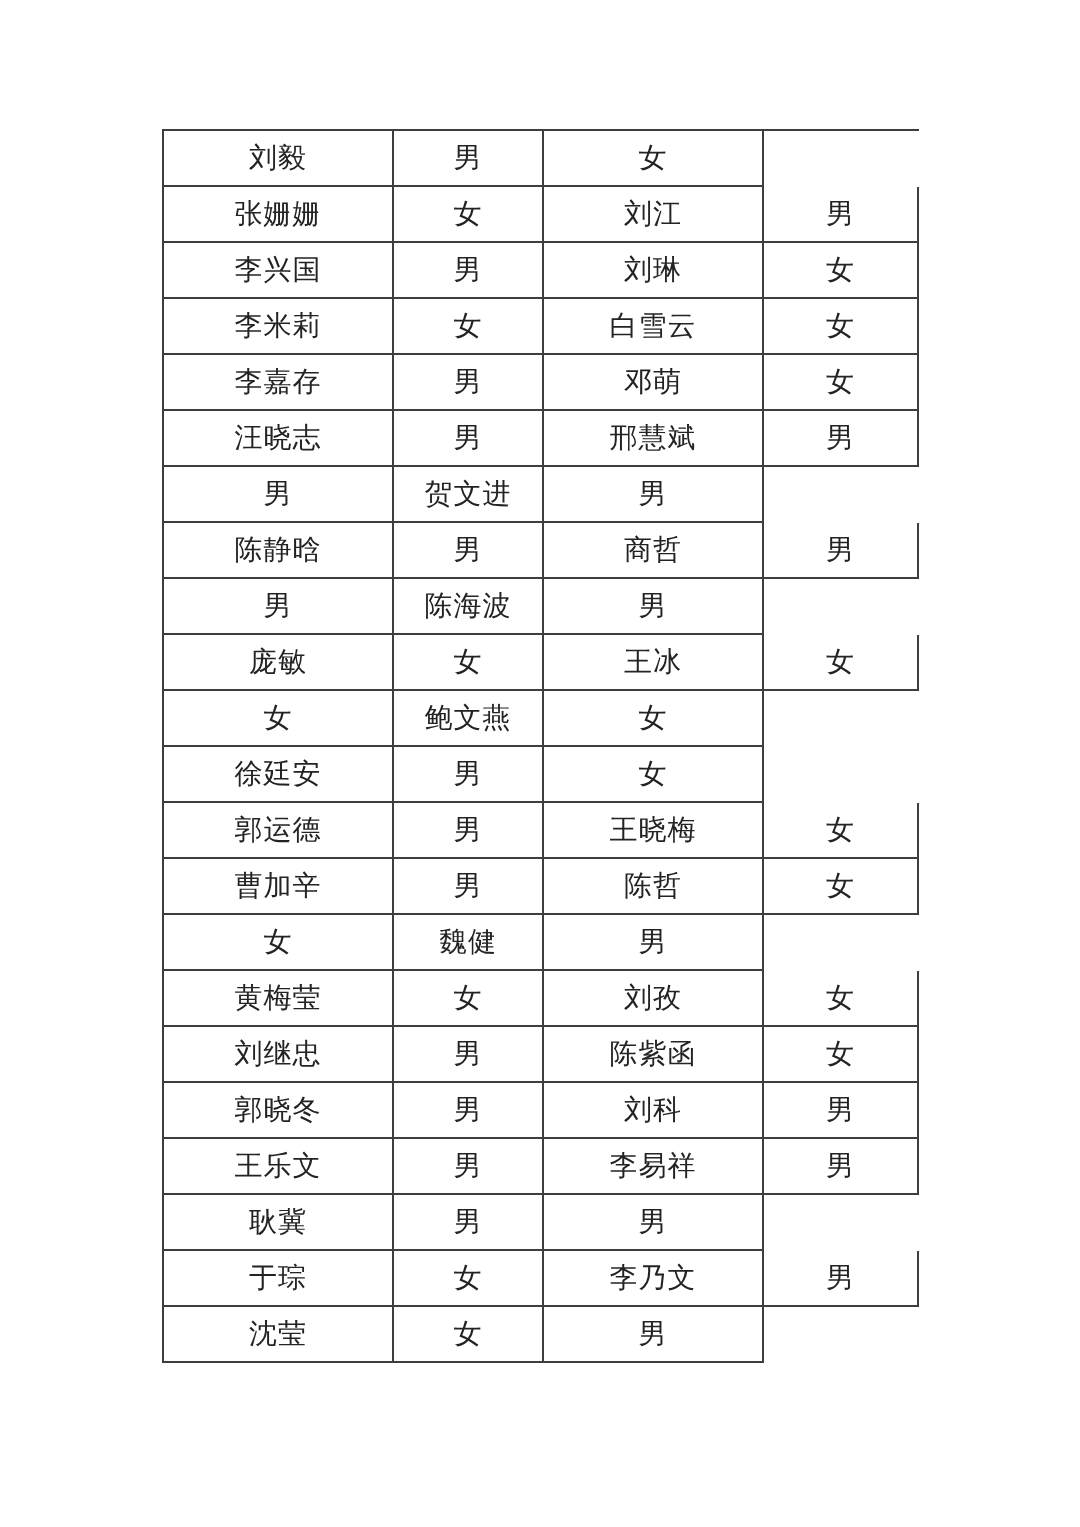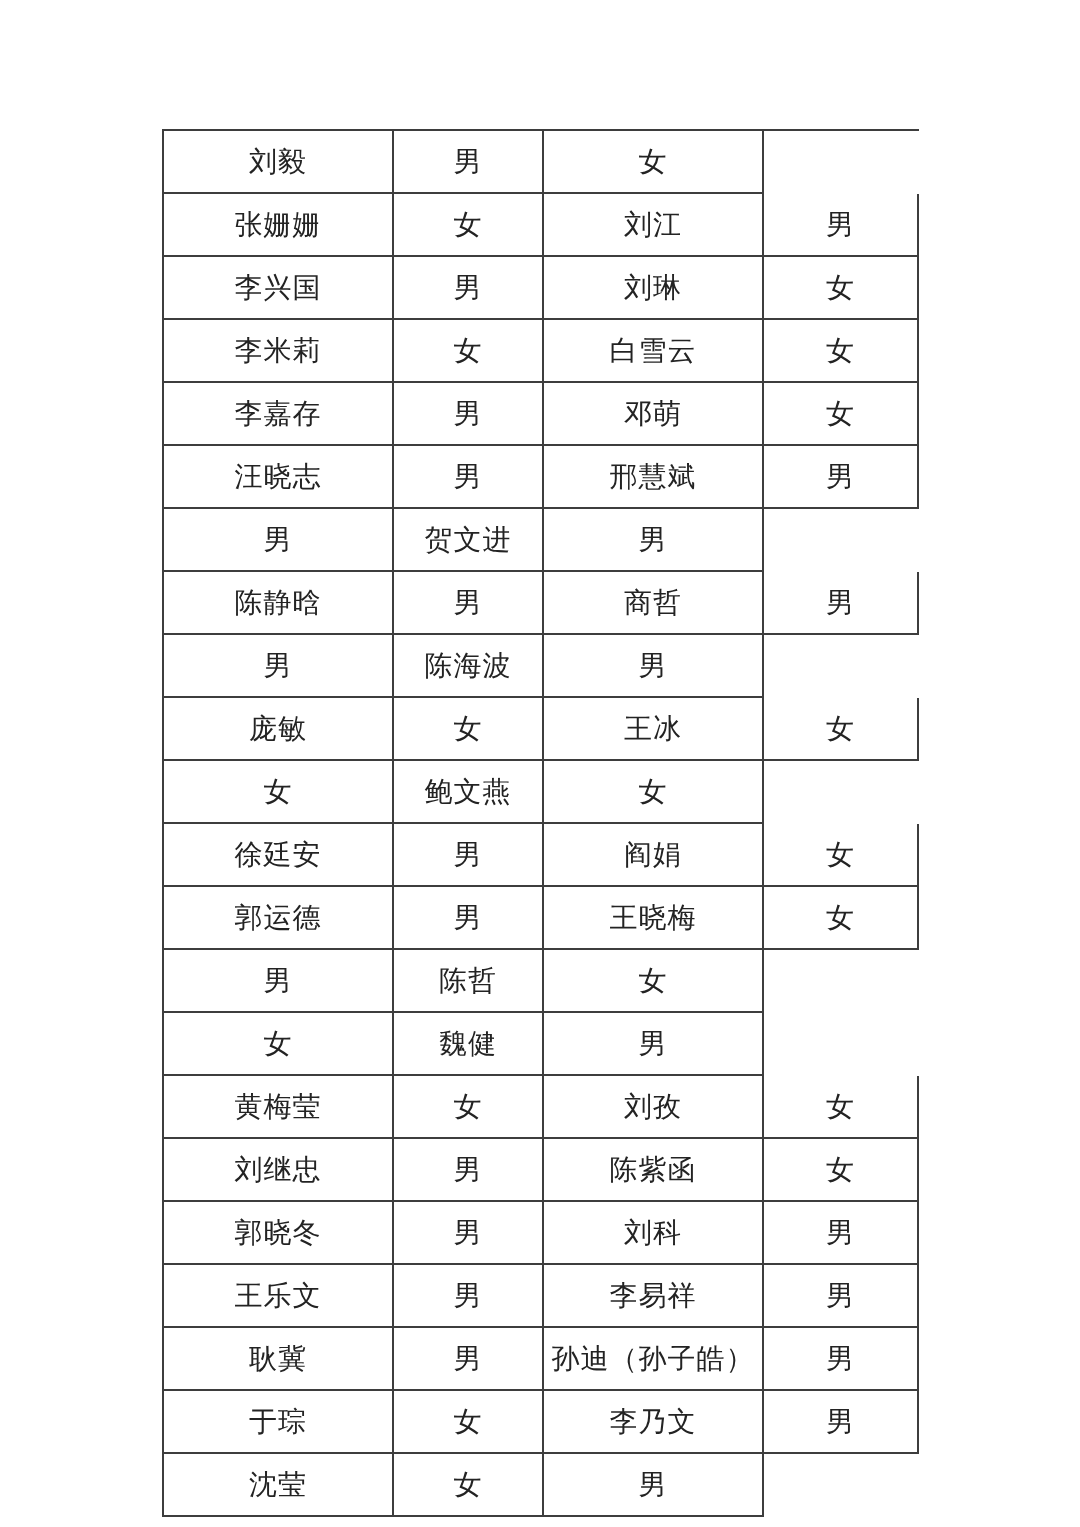--- a/index.html
+++ b/index.html
@@ -23,21 +23,21 @@
     position:absolute;
     left:162px;top:129px;
     width:755px;
     border-top:2px solid var(--border-color);
     border-left:2px solid var(--border-color);
     box-sizing:content-box;
   }
   .row{
     display:grid;
     grid-template-columns:230px 150px 220px 155px;
-    height:63px;
+    height:56px;
   }
   .cell{
     border-right:2px solid var(--border-color);
     border-bottom:2px solid var(--border-color);
     box-sizing:border-box;
     display:flex;
     align-items:center;
     justify-content:center;
     font-size:28px;
     letter-spacing:1px;
@@ -109,30 +109,30 @@
         <div class="cell gender">女</div>
       </div>
       <div class="row">
         <div class="cell gender">女</div>
         <div class="cell name">鲍文燕</div>
         <div class="cell gender">女</div>
       </div>
       <div class="row">
         <div class="cell name">徐廷安</div>
         <div class="cell gender">男</div>
-        <div class="cell name">阎娟</div>
         <div class="cell gender">女</div>
       </div>
       <div class="row">
         <div class="cell name">郭运德</div>
         <div class="cell gender">男</div>
         <div class="cell name">王晓梅</div>
         <div class="cell gender">女</div>
       </div>
       <div class="row">
+        <div class="cell name">曹加辛</div>
         <div class="cell gender">男</div>
         <div class="cell name">陈哲</div>
         <div class="cell gender">女</div>
       </div>
       <div class="row">
         <div class="cell gender">女</div>
         <div class="cell name">魏健</div>
         <div class="cell gender">男</div>
       </div>
       <div class="row">
@@ -155,21 +155,20 @@
       </div>
       <div class="row">
         <div class="cell name">王乐文</div>
         <div class="cell gender">男</div>
         <div class="cell name">李易祥</div>
         <div class="cell gender">男</div>
       </div>
       <div class="row">
         <div class="cell name">耿冀</div>
         <div class="cell gender">男</div>
-        <div class="cell name">孙迪（孙子皓）</div>
         <div class="cell gender">男</div>
       </div>
       <div class="row">
         <div class="cell name">于琮</div>
         <div class="cell gender">女</div>
         <div class="cell name">李乃文</div>
         <div class="cell gender">男</div>
       </div>
       <div class="row">
         <div class="cell name">沈莹</div>

